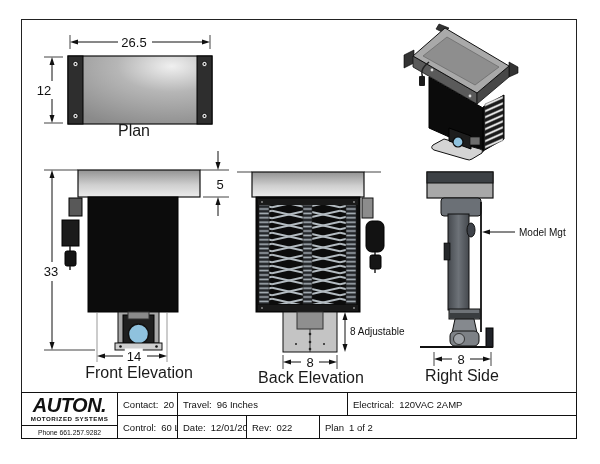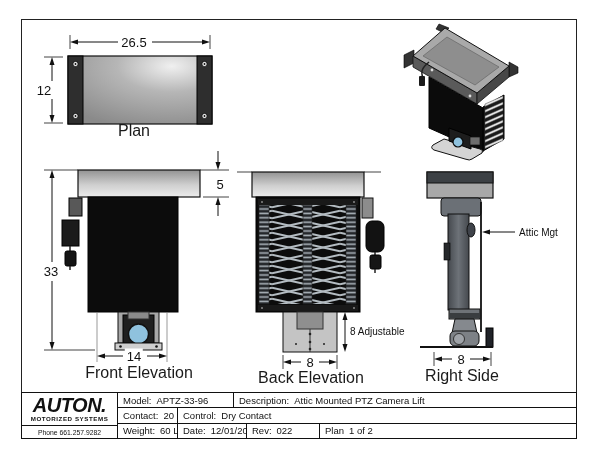--- a/index.html
+++ b/index.html
@@ -287,54 +287,48 @@
   <div class="dim" style="left:220px;top:184px">5</div>
   <div class="dim" style="left:134px;top:356px">14</div>
   <div class="vlabel" style="left:139px;top:373px">Front Elevation</div>
 
   <div class="anno" style="left:350px;top:331px">8 Adjustable</div>
   <div class="dim" style="left:310px;top:362px">8</div>
   <div class="vlabel" style="left:311px;top:378px">Back Elevation</div>
 
   <div class="dim" style="left:461px;top:359px">8</div>
   <div class="vlabel" style="left:462px;top:376px">Right Side</div>
-  <div class="anno" style="left:519px;top:232px">Attic Mgt</div>
+  <div class="anno" style="left:519px;top:232px">Model Mgt</div>
 
   <div class="tblock">
     <div class="logo-col">
       <div class="logo-main">
         <div class="brand">AUTON.</div>
         <div class="brand-sub">MOTORIZED SYSTEMS</div>
       </div>
       <div class="phone">Phone 661.257.9282</div>
     </div>
     <div class="tb-right">
       <div class="tb-row">
+        <div class="cell" style="width:60px">
+          <span>Contact:</span>
+          <span class="v">20 lb</span>
+        </div>
+        <div class="cell" style="width:170px">
+          <span>Travel:</span>
+          <span class="v">96 Inches</span>
+        </div>
         <div class="cell" style="width:116px">
-          <span>Model:</span>
-          <span class="v">APTZ-33-96</span>
-        </div>
-        <div class="cell">
-          <span>Description:</span>
-          <span class="v">Attic Mounted PTZ Camera Lift</span>
+          <span>Electrical:</span>
+          <span class="v">120VAC 2AMP</span>
         </div>
       </div>
       <div class="tb-row">
         <div class="cell" style="width:60px">
-          <span>Contact:</span>
-          <span class="v">20 lb</span>
-        </div>
-        <div class="cell">
           <span>Control:</span>
-          <span class="v">Dry Contact</span>
-        </div>
-      </div>
-      <div class="tb-row">
-        <div class="cell" style="width:60px">
-          <span>Weight:</span>
           <span class="v">60 Lbs.</span>
         </div>
         <div class="cell" style="width:69px">
           <span>Date:</span>
           <span class="v">12/01/2022</span>
         </div>
         <div class="cell" style="width:73px">
           <span>Rev:</span>
           <span class="v">022</span>
         </div>

